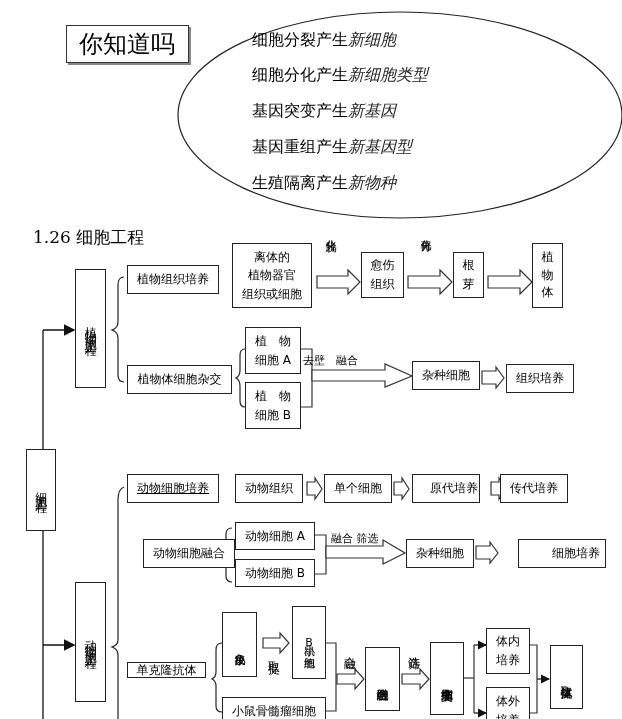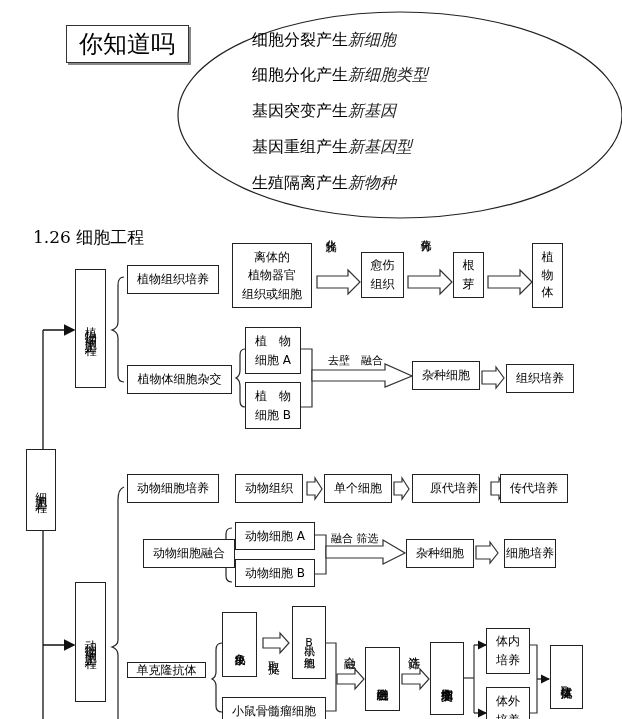--- a/index.html
+++ b/index.html
@@ -113,37 +113,37 @@
 
 <div class="box" style="left:127px;top:365px;width:105px;height:29px;">植物体细胞杂交</div>
 <div class="box" style="left:245px;top:327px;width:56px;height:47px;flex-direction:column;">
   <span>植　物</span>
     <span>细胞 A</span>
 </div>
 <div class="box" style="left:245px;top:382px;width:56px;height:47px;flex-direction:column;">
   <span>植　物</span>
     <span>细胞 B</span>
 </div>
-<div class="lbl" style="left:328px;top:353px;text-align:center;">去壁　融合</div>
+<div class="lbl" style="left:303px;top:353px;text-align:center;">去壁　融合</div>
 <div class="box" style="left:412px;top:361px;width:68px;height:29px;">杂种细胞</div>
 <div class="box" style="left:506px;top:364px;width:68px;height:29px;">组织培养</div>
 
 <div class="box vbox" style="left:75px;top:582px;width:31px;height:120px;">动物细胞工程</div>
-<div class="box" style="left:127px;top:474px;width:92px;height:29px;">动物细胞培养</div>
+<div class="box" style="left:127px;top:474px;width:92px;height:29px;text-decoration:underline;">动物细胞培养</div>
 <div class="box" style="left:235px;top:474px;width:68px;height:29px;">动物组织</div>
 <div class="box" style="left:324px;top:474px;width:68px;height:29px;">单个细胞</div>
 <div class="box" style="left:412px;top:474px;width:68px;height:29px;padding-left:16px;">原代培养</div>
 <div class="box" style="left:500px;top:474px;width:68px;height:29px;text-align:center;">传代培养</div>
 
 <div class="box" style="left:127px;top:539px;width:92px;height:29px;margin-left:16px;">动物细胞融合</div>
 <div class="box" style="left:235px;top:522px;width:80px;height:28px;">动物细胞 A</div>
 <div class="box" style="left:235px;top:559px;width:80px;height:28px;">动物细胞 B</div>
 <div class="lbl" style="left:331px;top:531px;">融合 筛选</div>
 <div class="box" style="left:406px;top:539px;width:68px;height:29px;">杂种细胞</div>
-<div class="box" style="left:504px;top:539px;width:52px;height:29px;">细胞培养</div>
+<div class="box" style="left:518px;top:539px;width:88px;height:29px;padding-left:28px;">细胞培养</div>
 
 <div class="box" style="left:127px;top:662px;width:79px;height:16px;">单克隆抗体</div>
 <div class="box vtext-box" style="left:222px;top:612px;width:35px;height:65px;writing-mode:vertical-rl;text-orientation:upright;font-size:11px;line-height:1;">免疫小鼠</div>
 <div class="vtext" style="left:268px;top:653px;font-size:12px;">提取</div>
 <div class="box" style="left:292px;top:606px;width:34px;height:73px;writing-mode:vertical-rl;text-orientation:upright;font-size:11px;line-height:1;">小鼠B细胞</div>
 <div class="box" style="left:222px;top:697px;width:104px;height:28px;">小鼠骨髓瘤细胞</div>
 <div class="vtext" style="left:344px;top:648px;font-size:12px;">融合</div>
 <div class="box" style="left:365px;top:647px;width:35px;height:64px;writing-mode:vertical-rl;text-orientation:upright;font-size:12px;line-height:1;">融合细胞</div>
 <div class="vtext" style="left:408px;top:648px;font-size:12px;">筛选</div>
 <div class="box" style="left:430px;top:642px;width:34px;height:73px;writing-mode:vertical-rl;text-orientation:upright;font-size:12px;line-height:1;">杂交瘤细胞</div>

